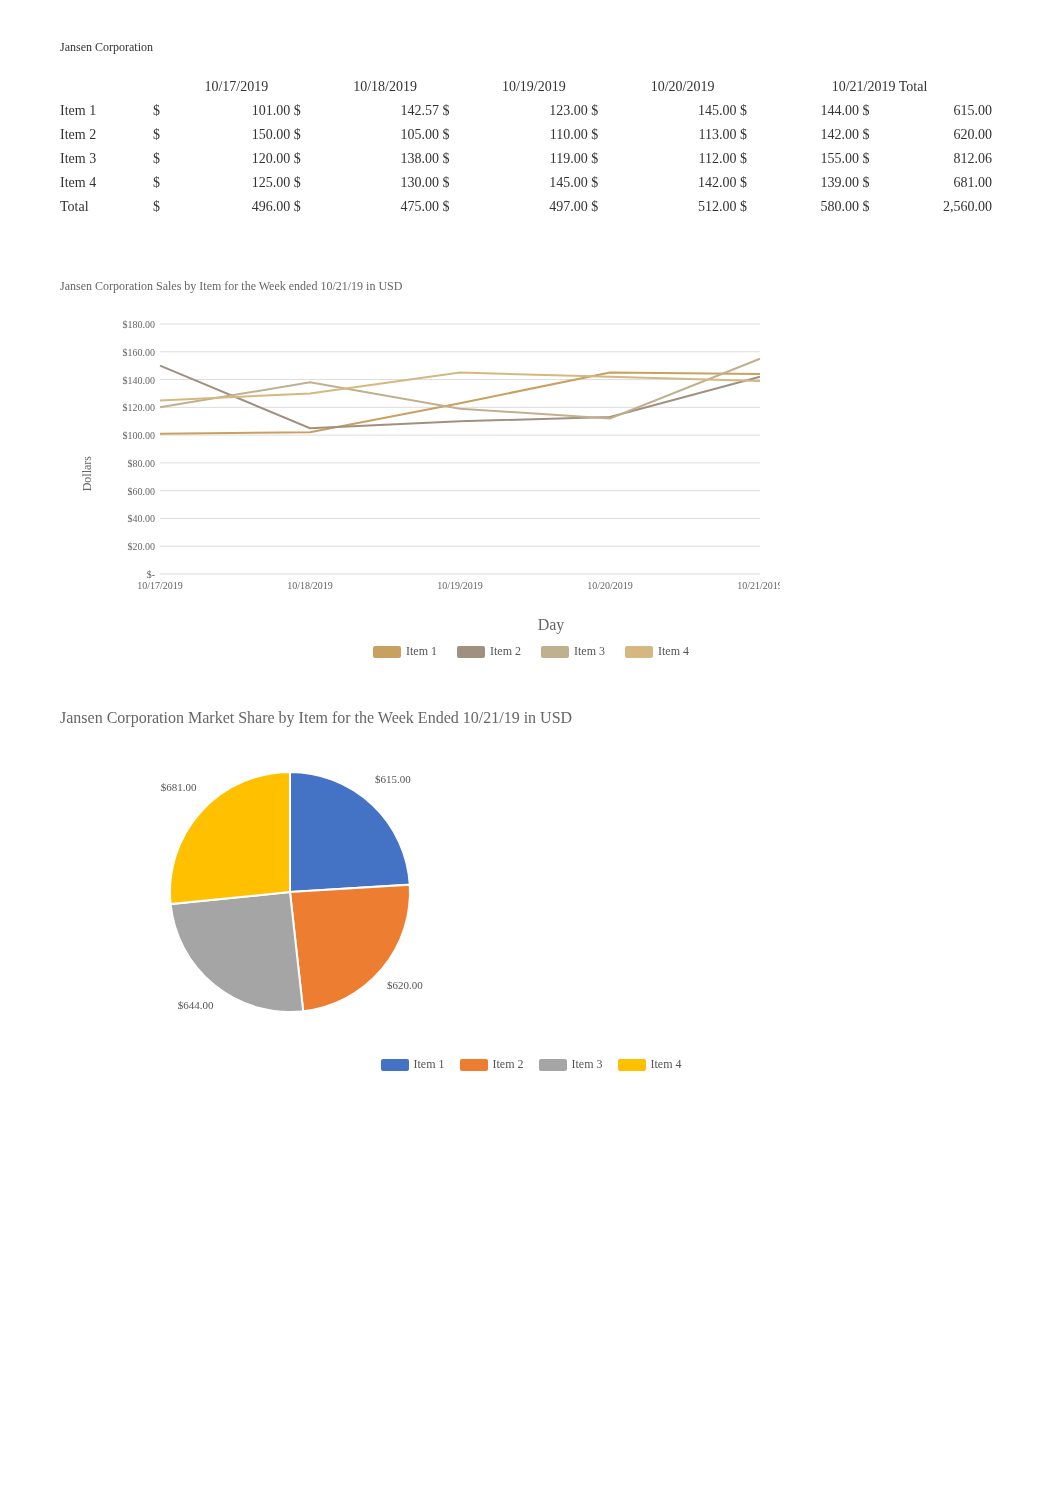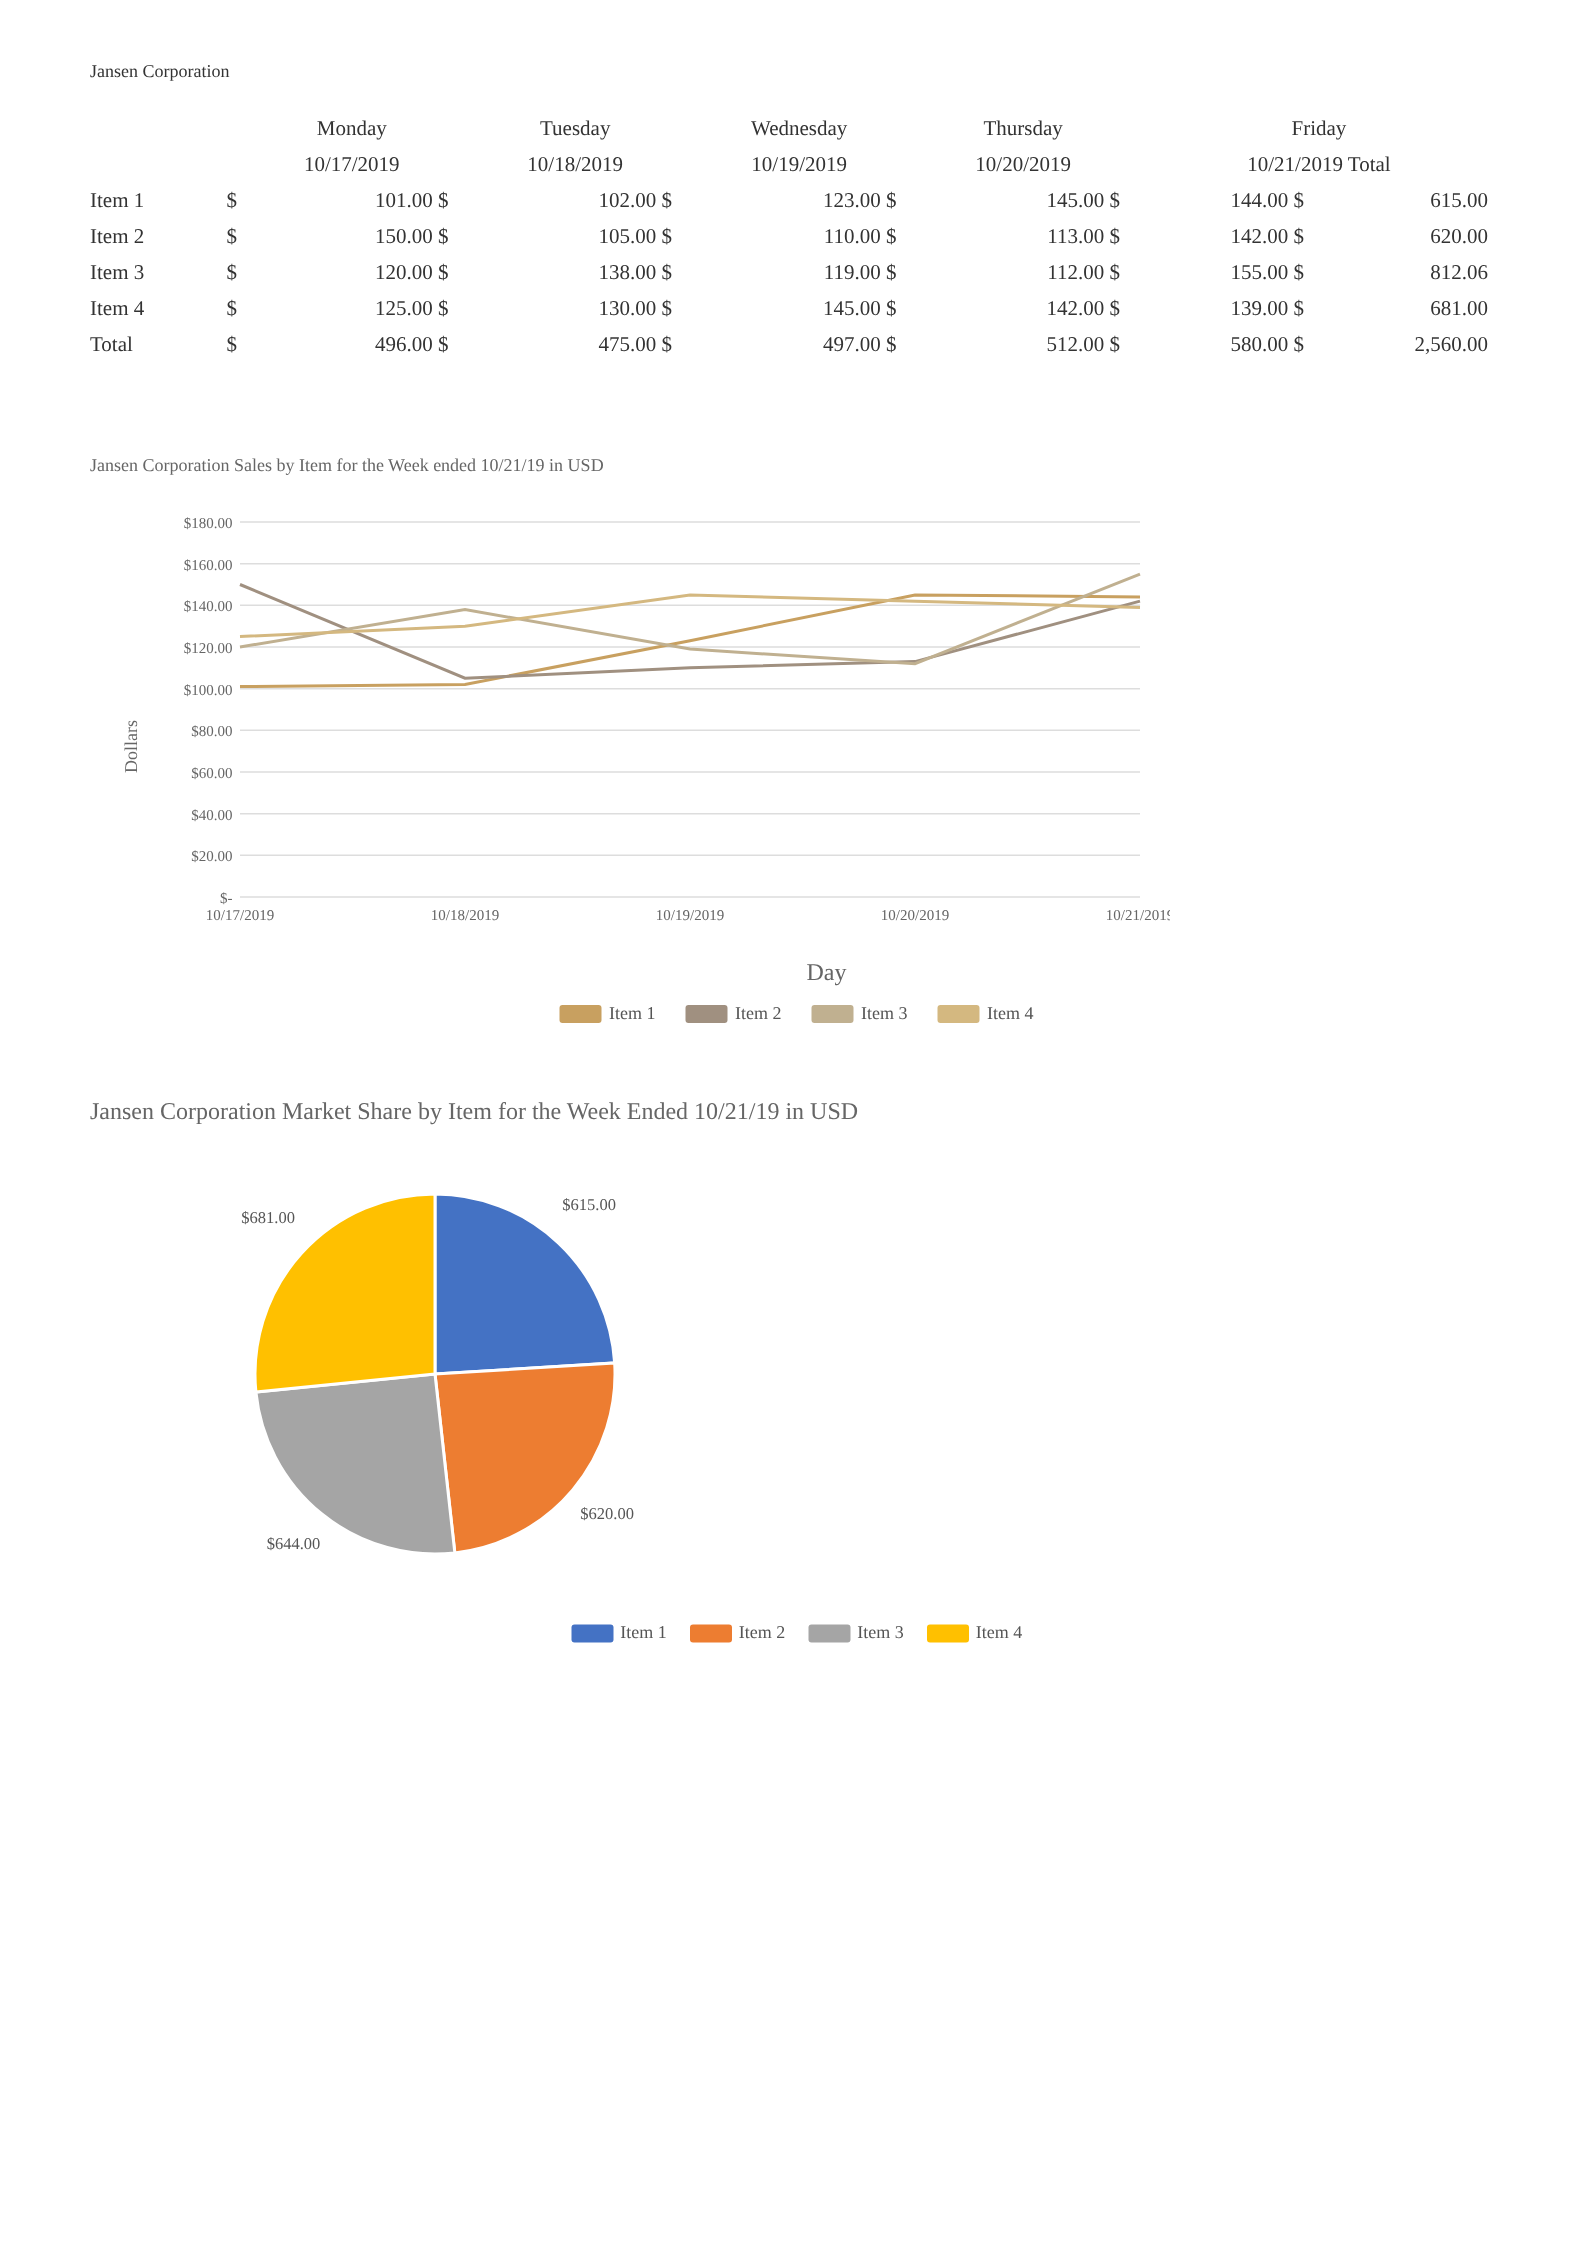--- a/index.html
+++ b/index.html
@@ -123,44 +123,35 @@
     }
   </style>
 </head>
 <body>
 
 <div class="company-name">Jansen Corporation</div>
 
 <table class="sales-table">
   <thead>
     <tr>
-      <th style="width:80px;"></th>
-      <th style="width:20px;"></th>
-      <th class="col-header-top">Monday</th>
-      <th class="col-header-top">Tuesday</th>
-      <th class="col-header-top">Wednesday</th>
-      <th class="col-header-top">Thursday</th>
-      <th class="col-header-top" colspan="2">Friday</th>
-    </tr>
-    <tr>
       <th></th>
       <th></th>
       <th class="col-header-date">10/17/2019</th>
       <th class="col-header-date">10/18/2019</th>
       <th class="col-header-date">10/19/2019</th>
       <th class="col-header-date">10/20/2019</th>
       <th class="col-header-date" colspan="2">10/21/2019 Total</th>
     </tr>
   </thead>
   <tbody id="table-body">
   <tr>
         <td class="item-name">Item 1</td>
         <td class="dollar-sign">$</td>
         <td>101.00 $</td>
-        <td>102.00 $</td>
+        <td>142.57 $</td>
         <td>123.00 $</td>
         <td>145.00 $</td>
         <td>144.00 $</td>
         <td>615.00</td>
       </tr>
       <tr>
         <td class="item-name">Item 2</td>
         <td class="dollar-sign">$</td>
         <td>150.00 $</td>
         <td>105.00 $</td>

